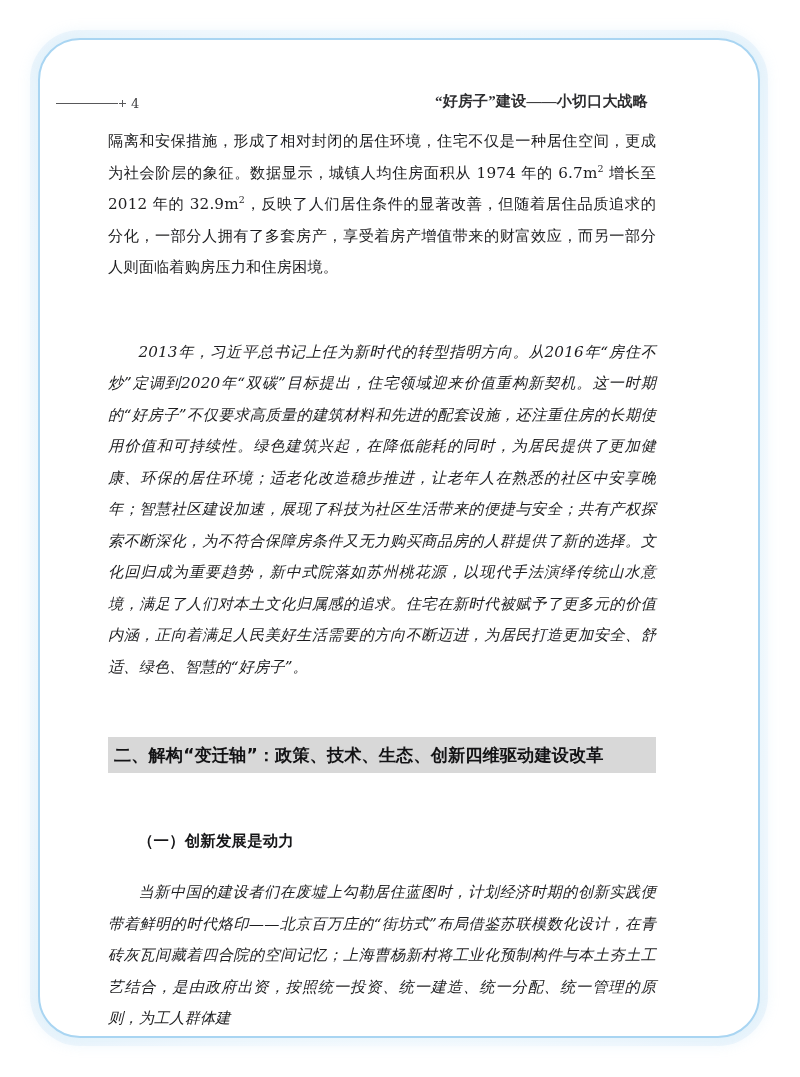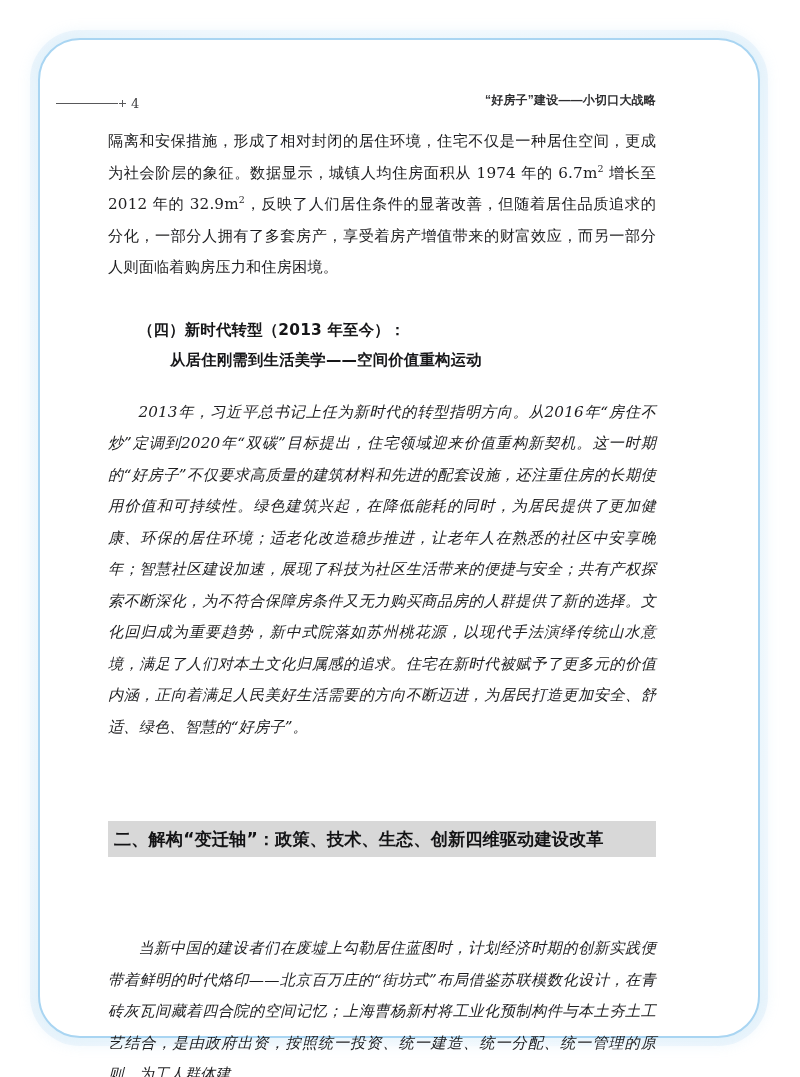--- a/index.html
+++ b/index.html
@@ -96,24 +96,24 @@
     left: 3px; top: 0; width: 1px; height: 7px;
   }
   .folio {
     font-family: "DejaVu Serif", serif;
     font-size: 13px;
     color: #3f3f41;
     letter-spacing: 0.3px;
   }
   .head-right {
     position: absolute;
-    right: 0;
+    right: 8px;
     top: 0;
-    font-family: Liberation Sans, sans-serif;
-    font-size: 12px;
+    font-family: Liberation Serif, serif;
+    font-size: 15px;
     font-weight: bold;
     color: #2e2e30;
     letter-spacing: 0.2px;
     white-space: nowrap;
   }
 
   
   .para {
     font-family: "DejaVu Serif", serif;
     font-size: 15.2px;
@@ -159,21 +159,20 @@
     font-family: "DejaVu Sans", sans-serif;
     font-size: 17.2px;
     font-weight: bold;
     color: #131315;
     line-height: 36px;
     height: 36px;
     padding: 0 20px 0 6px;
     white-space: nowrap;
     letter-spacing: 0.1px;
     box-sizing: border-box;
-    margin-top: 24px;
   }
 
   
   .h3-heading {
     font-family: "DejaVu Sans", sans-serif;
     font-size: 15.4px;
     font-weight: bold;
     color: #161618;
     padding-left: 30px;
     line-height: 28px;
@@ -196,35 +195,32 @@
         <span class="head-tick"></span>
         <span class="folio">4</span>
       </div>
       <div class="head-right">“好房子”建设——小切口大战略</div>
     </div>
 
     <p class="para"><span>隔离和安保措施，形成了相对封闭的居住环境，住宅不仅是一种居住空间，更成为社会阶层的象征。数据显示，城镇人均住房面积从 1974 年的 6.7m</span><sup>2</sup><span> 增长至 2012 年的 32.9m</span><sup>2</sup><span>，反映了人们居住条件的显著改善，但随着居住品质追求的分化，一部分人拥有了多套房产，享受着房产增值带来的财富效应，而另一部分人则面临着购房压力和住房困境。</span></p>
 
     <div class="block-gap-lg"></div>
 
-    <div class="sub-heading">
-      <span class="line1">（四）新时代转型（2013 年至今）：</span>
-      <span class="line2">从居住刚需到生活美学——空间价值重构运动</span>
-    </div>
 
     <div class="block-gap-md"></div>
 
     <p class="para indent">2013年，习近平总书记上任为新时代的转型指明方向。从2016年“房住不炒”定调到2020年“双碳”目标提出，住宅领域迎来价值重构新契机。这一时期的“好房子”不仅要求高质量的建筑材料和先进的配套设施，还注重住房的长期使用价值和可持续性。绿色建筑兴起，在降低能耗的同时，为居民提供了更加健康、环保的居住环境；适老化改造稳步推进，让老年人在熟悉的社区中安享晚年；智慧社区建设加速，展现了科技为社区生活带来的便捷与安全；共有产权探索不断深化，为不符合保障房条件又无力购买商品房的人群提供了新的选择。文化回归成为重要趋势，新中式院落如苏州桃花源，以现代手法演绎传统山水意境，满足了人们对本土文化归属感的追求。住宅在新时代被赋予了更多元的价值内涵，正向着满足人民美好生活需要的方向不断迈进，为居民打造更加安全、舒适、绿色、智慧的“好房子”。</p>
 
     <div class="block-gap-xl"></div>
 
     <div class="band-heading">二、解构“变迁轴”：政策、技术、生态、创新四维驱动建设改革</div>
 
     <div class="block-gap-xl"></div>
 
+    <div class="h3-heading">（一）创新发展是动力</div>
 
     <div class="block-gap-md"></div>
 
 
     <p class="para indent">当新中国的建设者们在废墟上勾勒居住蓝图时，计划经济时期的创新实践便带着鲜明的时代烙印——北京百万庄的“街坊式”布局借鉴苏联模数化设计，在青砖灰瓦间藏着四合院的空间记忆；上海曹杨新村将工业化预制构件与本土夯土工艺结合，是由政府出资，按照统一投资、统一建造、统一分配、统一管理的原则，为工人群体建</p>
 
   </div>
 </div>
 
 </body></html>

